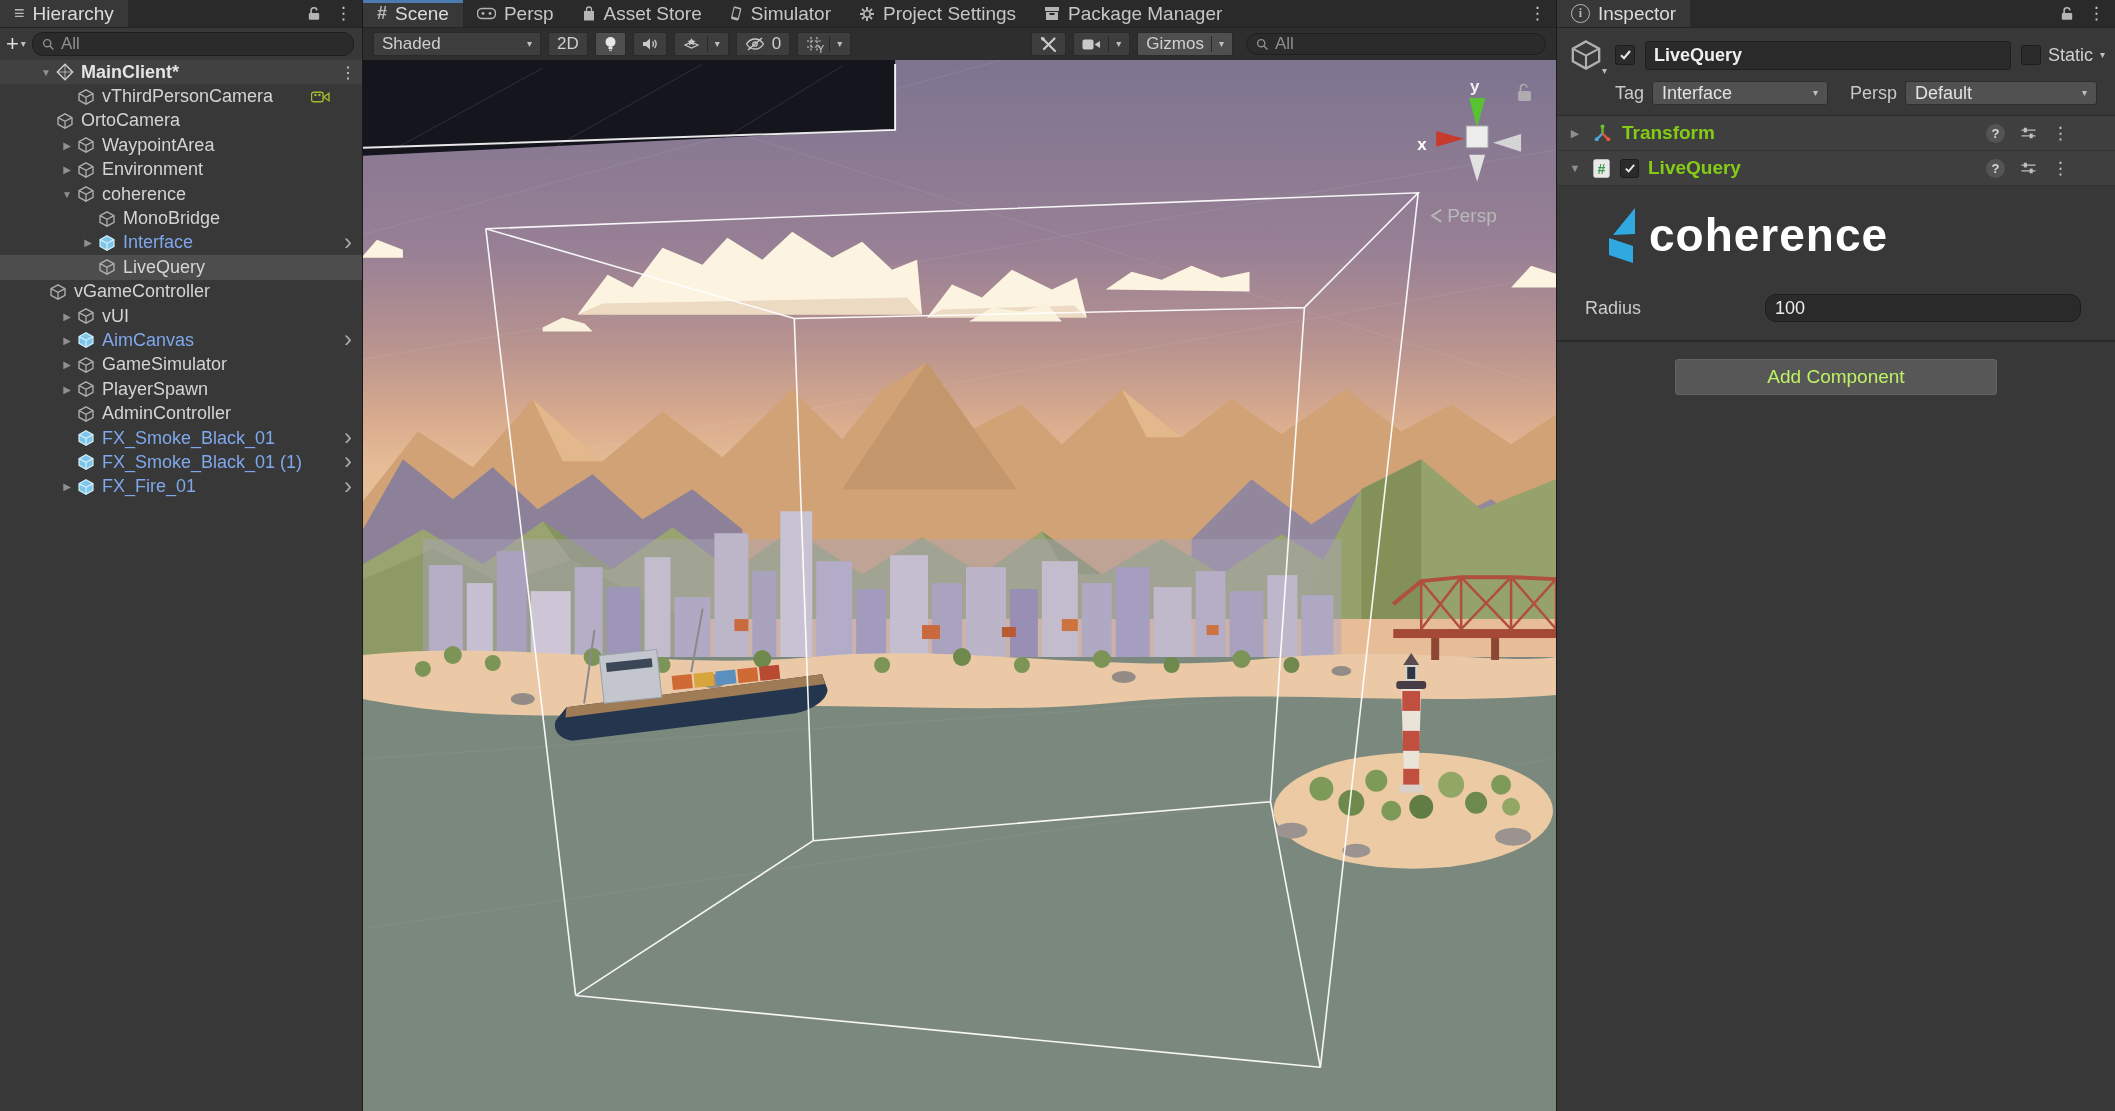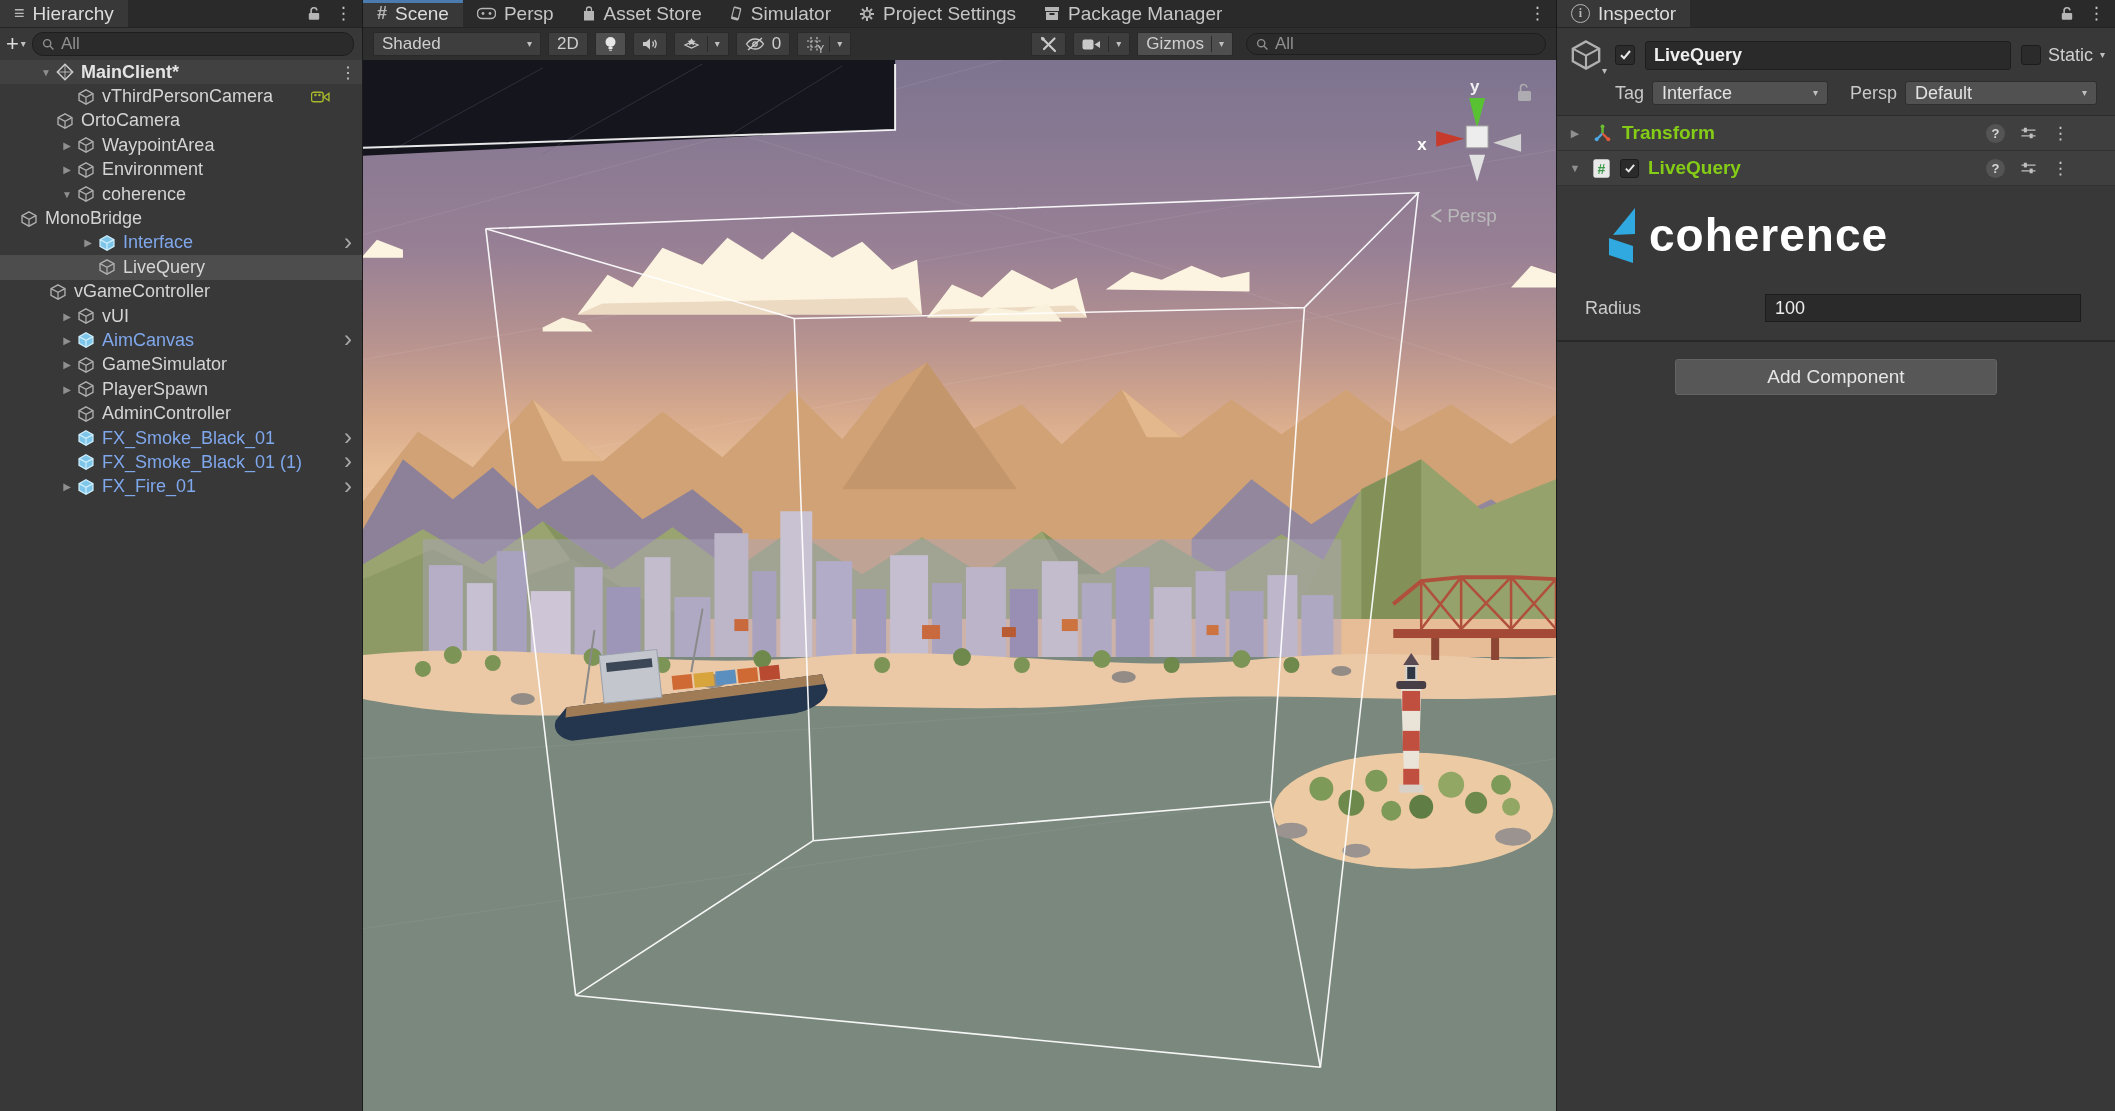--- a/index.html
+++ b/index.html
@@ -77,25 +77,25 @@
         display:flex;align-items:center;gap:9px;padding:0 46px 0 10px;}
   .comp .fold{width:16px;font-size:11px;color:#8f8f8f;text-align:center;}
   .comp .cname{font-weight:bold;font-size:19px;color:#84cc16;}
   .comp .rt{margin-left:auto;display:flex;align-items:center;gap:15px;}
   .helpbtn{width:19px;height:19px;border-radius:50%;background:#545454;color:#d8d8d8;font-size:13px;font-weight:bold;
            display:flex;align-items:center;justify-content:center;}
   .logo-row{display:flex;align-items:center;gap:14px;margin:20px 0 0 52px;height:58px;}
   .brand{font-size:46px;font-weight:bold;color:#ffffff;letter-spacing:1px;}
   .radius-row{display:flex;align-items:center;margin:30px 34px 0 28px;font-size:18px;color:#cbcbcb;}
   .radius-row .flabel{width:180px;flex:none;}
-  .field{flex:1;height:26px;background:#2a2a2a;border:1px solid #1d1d1d;border-radius:0;display:flex;
+  .field{flex:1;height:26px;background:#2a2a2a;border:1px solid #1d1d1d;border-radius:11px;display:flex;
          align-items:center;padding:0 9px;font-size:18px;color:#ececec;}
   .divider{border-top:2px solid #282828;margin-top:18px;}
   .addwrap{display:flex;justify-content:center;margin-top:17px;}
-  .addcomp{width:320px;height:34px;background:#575757;border:1px solid #636363;border-radius:3px;color:#e5e5e5;
+  .addcomp{width:320px;height:34px;background:#575757;border:1px solid #636363;border-radius:3px;color:#bef264;
            font-size:19px;display:flex;align-items:center;justify-content:center;}
 </style>
 </head>
 <body>
 
 <div class="root">
 
   <div class="panel panel-left">
     <div class="tabbar">
       <div class="tab active">
@@ -186,21 +186,21 @@
         <div class="trow" style="padding-left: 57px;">
           <span class="arrow">▼</span>
           <span class="obj-icon">
             <svg viewBox="0 0 16 16" width="18" height="18">
               <path d="M8 1.6 14.2 5v6L8 14.4 1.8 11V5Z" fill="none" stroke="#b0b0b0" stroke-width="1.2"></path>
               <path d="M1.8 5 8 8.3 14.2 5M8 8.3v6.1" fill="none" stroke="#b0b0b0" stroke-width="1.1"></path>
             </svg>
           </span>
           <span class="lbl">coherence</span>
         </div>
-        <div class="trow" style="">
+        <div class="trow" style="padding-left: 78px;">
           <span class="arrow"></span>
           <span class="obj-icon">
             <svg viewBox="0 0 16 16" width="18" height="18">
               <path d="M8 1.6 14.2 5v6L8 14.4 1.8 11V5Z" fill="none" stroke="#b0b0b0" stroke-width="1.2"></path>
               <path d="M1.8 5 8 8.3 14.2 5M8 8.3v6.1" fill="none" stroke="#b0b0b0" stroke-width="1.1"></path>
             </svg>
           </span>
           <span class="lbl">MonoBridge</span>
         </div>
         <div class="trow" style="padding-left: 78px;">

